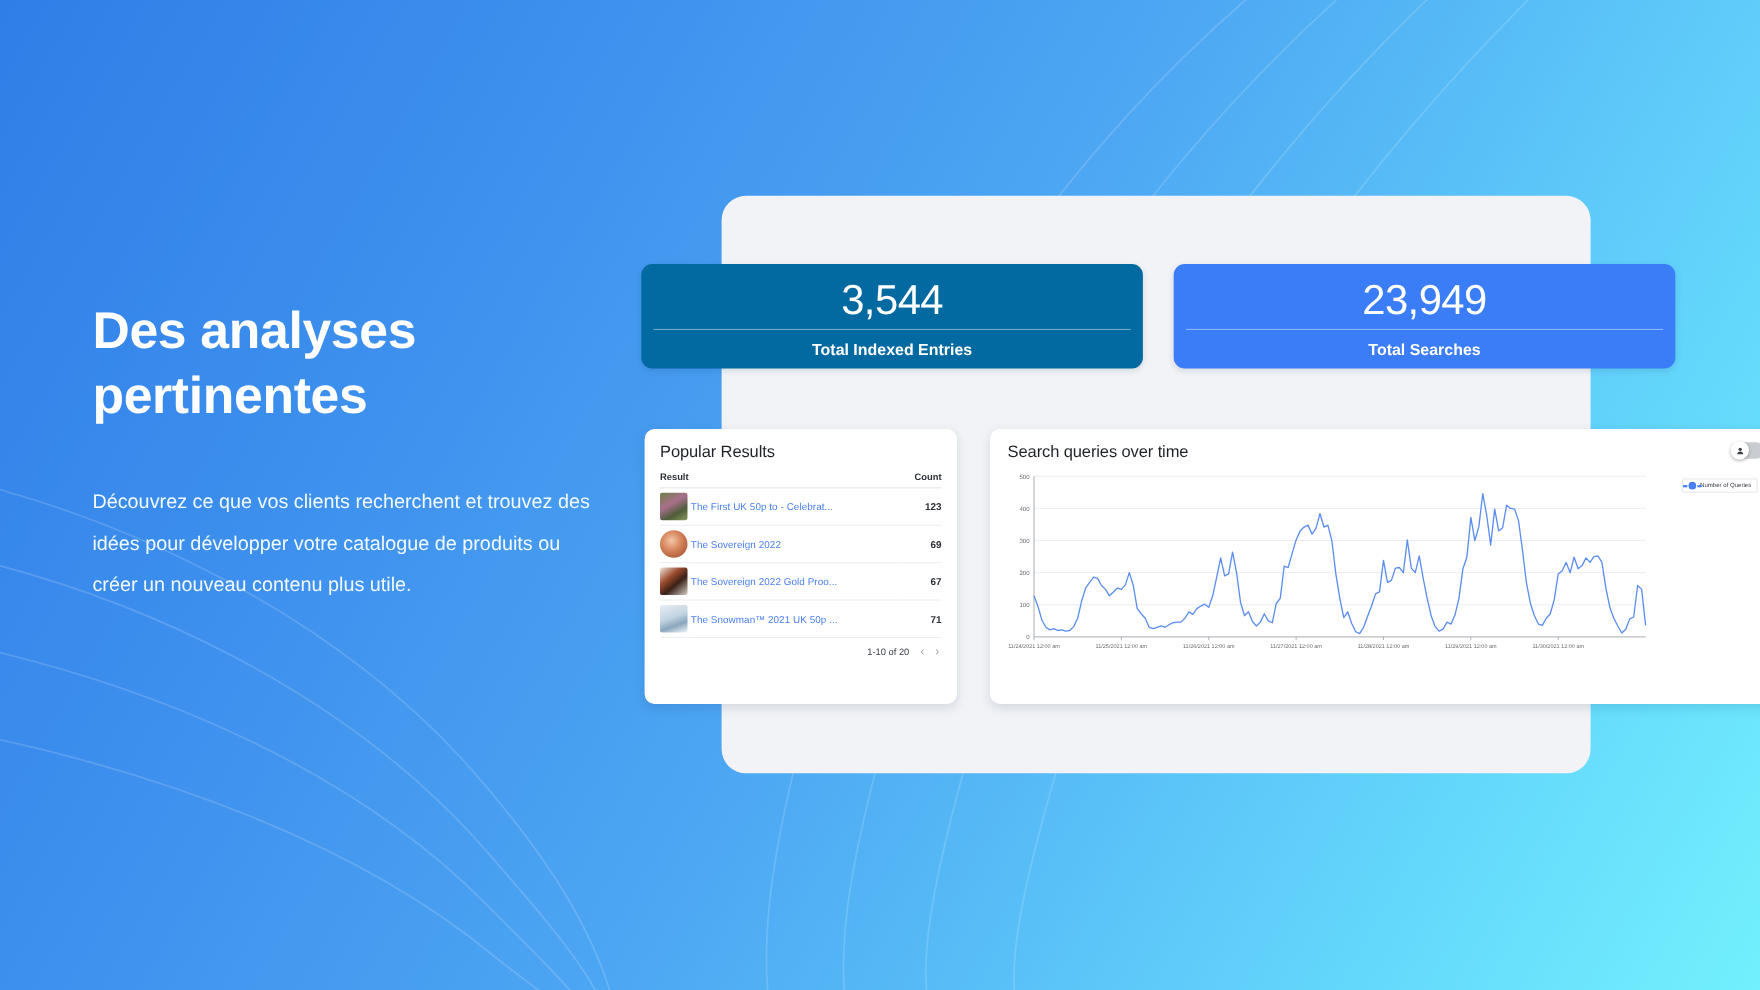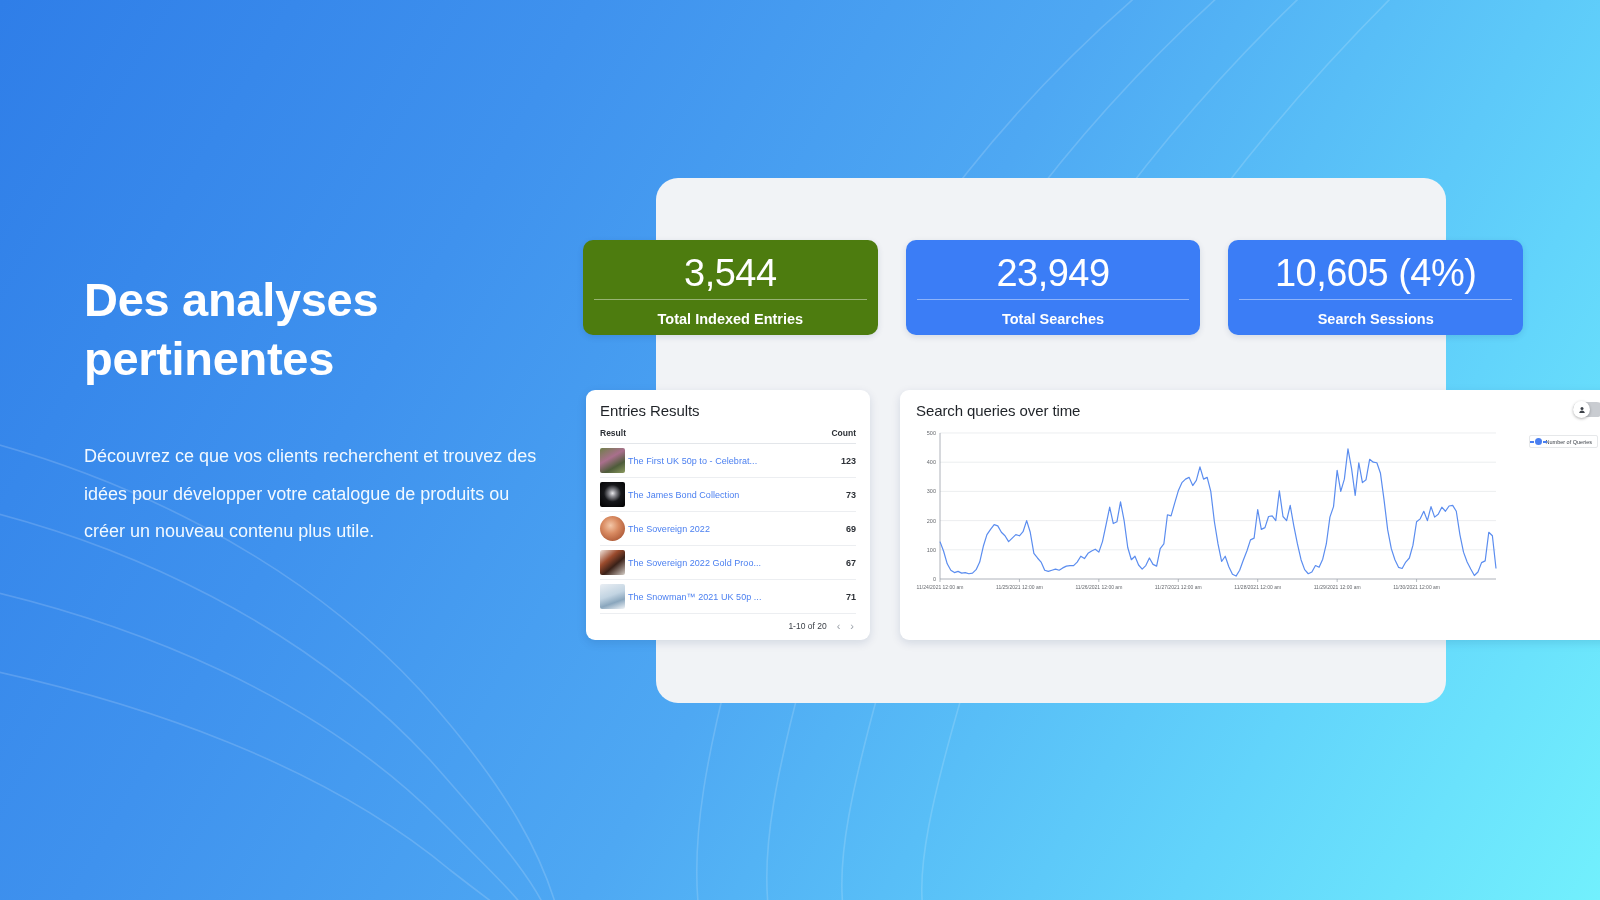--- a/index.html
+++ b/index.html
@@ -33,21 +33,21 @@
   }
 
   
   .stats { position: absolute; left: 583px; top: 240px; width: 940px; height: 95px; display: flex; gap: 28px; }
   .stat {
     flex: 1 1 0; border-radius: 10px; position: relative;
     display: flex; flex-direction: column; align-items: center; justify-content: flex-start;
     padding-top: 10px; color: #fff;
     box-shadow: 0 2px 6px rgba(10,40,90,0.12);
   }
-  .stat.green { background: #4d7c0f; }
+  .stat.green { background: #0369a1; }
   .stat.blue { background: #3b7df6; }
   .stat .num { font-size: 38px; line-height: 46px; font-weight: 400; letter-spacing: -0.5px; }
   .stat .divider { width: calc(100% - 22px); height: 1px; background: rgba(255,255,255,0.42); margin: 3px auto 0; }
   .stat .lbl { font-size: 14.5px; line-height: 20px; font-weight: 700; margin-top: 9px; white-space: nowrap; }
 
   
   .card-popular {
     position: absolute; left: 586px; top: 390px; width: 284px; height: 250px;
     background: #fff; border-radius: 9px; box-shadow: 0 3px 10px rgba(10,40,90,0.13);
     padding: 12px 14px 0 14px; overflow: hidden;
@@ -138,50 +138,38 @@
     <div class="stat green">
       <div class="num">3,544</div>
       <div class="divider"></div>
       <div class="lbl">Total Indexed Entries</div>
     </div>
     <div class="stat blue">
       <div class="num">23,949</div>
       <div class="divider"></div>
       <div class="lbl">Total Searches</div>
     </div>
-    <div class="stat blue">
-      <div class="num">10,605 (4%)</div>
-      <div class="divider"></div>
-      <div class="lbl">Search Sessions</div>
-    </div>
   </div>
 
   <div class="card-popular">
-    <h2>Entries Results</h2>
+    <h2>Popular Results</h2>
     <table class="tbl">
       <thead>
         <tr>
           <th colspan="2">Result</th>
           <th class="c">Count</th>
         </tr>
       </thead>
       <tbody>
         <tr>
           <td style="width:28px">
               <span class="thumb t1"></span>
             </td>
           <td class="rtitle">The First UK 50p to - Celebrat...</td>
           <td class="rcount">123</td>
-        </tr>
-        <tr>
-          <td>
-              <span class="thumb t2"></span>
-            </td>
-          <td class="rtitle">The James Bond Collection</td>
-          <td class="rcount">73</td>
         </tr>
         <tr>
           <td>
               <span class="thumb t3"></span>
             </td>
           <td class="rtitle">The Sovereign 2022</td>
           <td class="rcount">69</td>
         </tr>
         <tr>
           <td>

